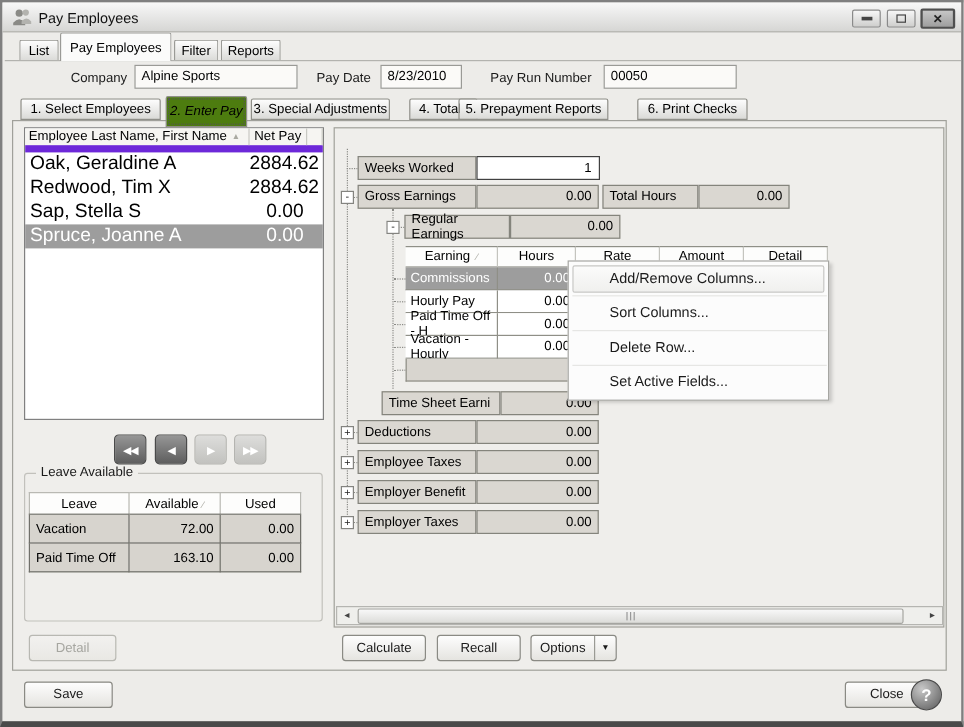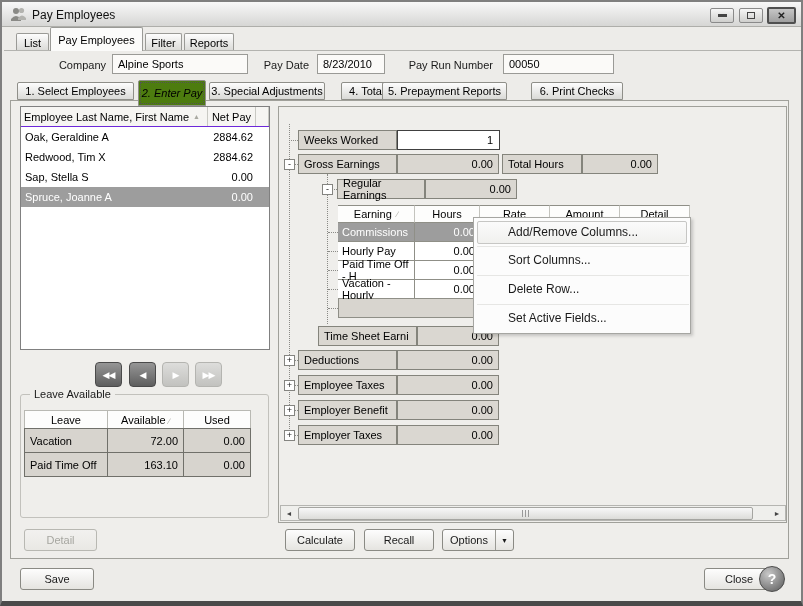--- a/index.html
+++ b/index.html
@@ -22,23 +22,23 @@
   .tabline{left:2px;top:48px;width:797px;height:1px;background:#b3b3af;z-index:1;}
   
   .field{height:20px;background:#fbfaf8;border:1px solid #9a9a96;display:flex;align-items:center;padding:0 5px;font-size:11px;}
   
   .subtab{top:80px;height:18px;background:linear-gradient(#fdfdfd,#dadad7);border:1px solid #8f8f89;border-radius:2px 2px 0 0;display:flex;align-items:center;justify-content:center;font-size:11px;z-index:2;}
   .subtab.active{top:78px;height:26px;background:#4d7c0f;outline:1px dotted #555;outline-offset:-3px;z-index:3;font-style:italic;}
   .mainpanel{left:8px;top:98px;width:779px;height:459px;border:1px solid #a0a09a;background:#EFEEEB;}
   .rpanel{left:276px;top:104px;width:509px;height:417px;border:1px solid #a0a09a;}
   
   .elist{left:18px;top:104px;width:250px;height:244px;background:#fff;border:1px solid #808080;}
-  .ehead{display:flex;height:20px;background:#f6f5f2;border-bottom:1px solid #6d28d9;font-size:11px;}
+  .ehead{display:flex;height:20px;background:#f6f5f2;border-bottom:6px solid #6d28d9;font-size:11px;}
   .ehead>div{display:flex;align-items:center;padding:0 3px;border-right:1px solid #c9c9c3;}
-  .lrow{display:flex;height:20px;font-size:11px;align-items:center;}
+  .lrow{display:flex;height:20px;font-size:16px;align-items:center;}
   .lrow .nm{flex:0 0 187px;padding-left:4px;}
   .lrow .np{flex:0 0 48px;text-align:right;padding-right:3px;}
   .lrow.sel{background:#9d9d9d;color:#fff;}
   
   .navb{top:360px;width:27px;height:25px;border-radius:4px;display:flex;align-items:center;justify-content:center;color:#fff;font-size:9px;letter-spacing:-1px;border:1px solid #4a4a4a;background:linear-gradient(#969696,#5e5e5e);}
   .navb.dis{border:1px solid #b4b4b0;background:linear-gradient(#dddddb,#c2c2bf);}
   
   .gb{left:18px;top:392px;width:249px;height:124px;border:1px solid #c2c1bc;border-radius:3px;}
   .gbl{left:28px;top:386px;background:#EFEEEB;padding:0 4px;font-size:11px;}
   table.leave{position:absolute;left:22px;top:408px;border-collapse:collapse;font-size:11px;}

